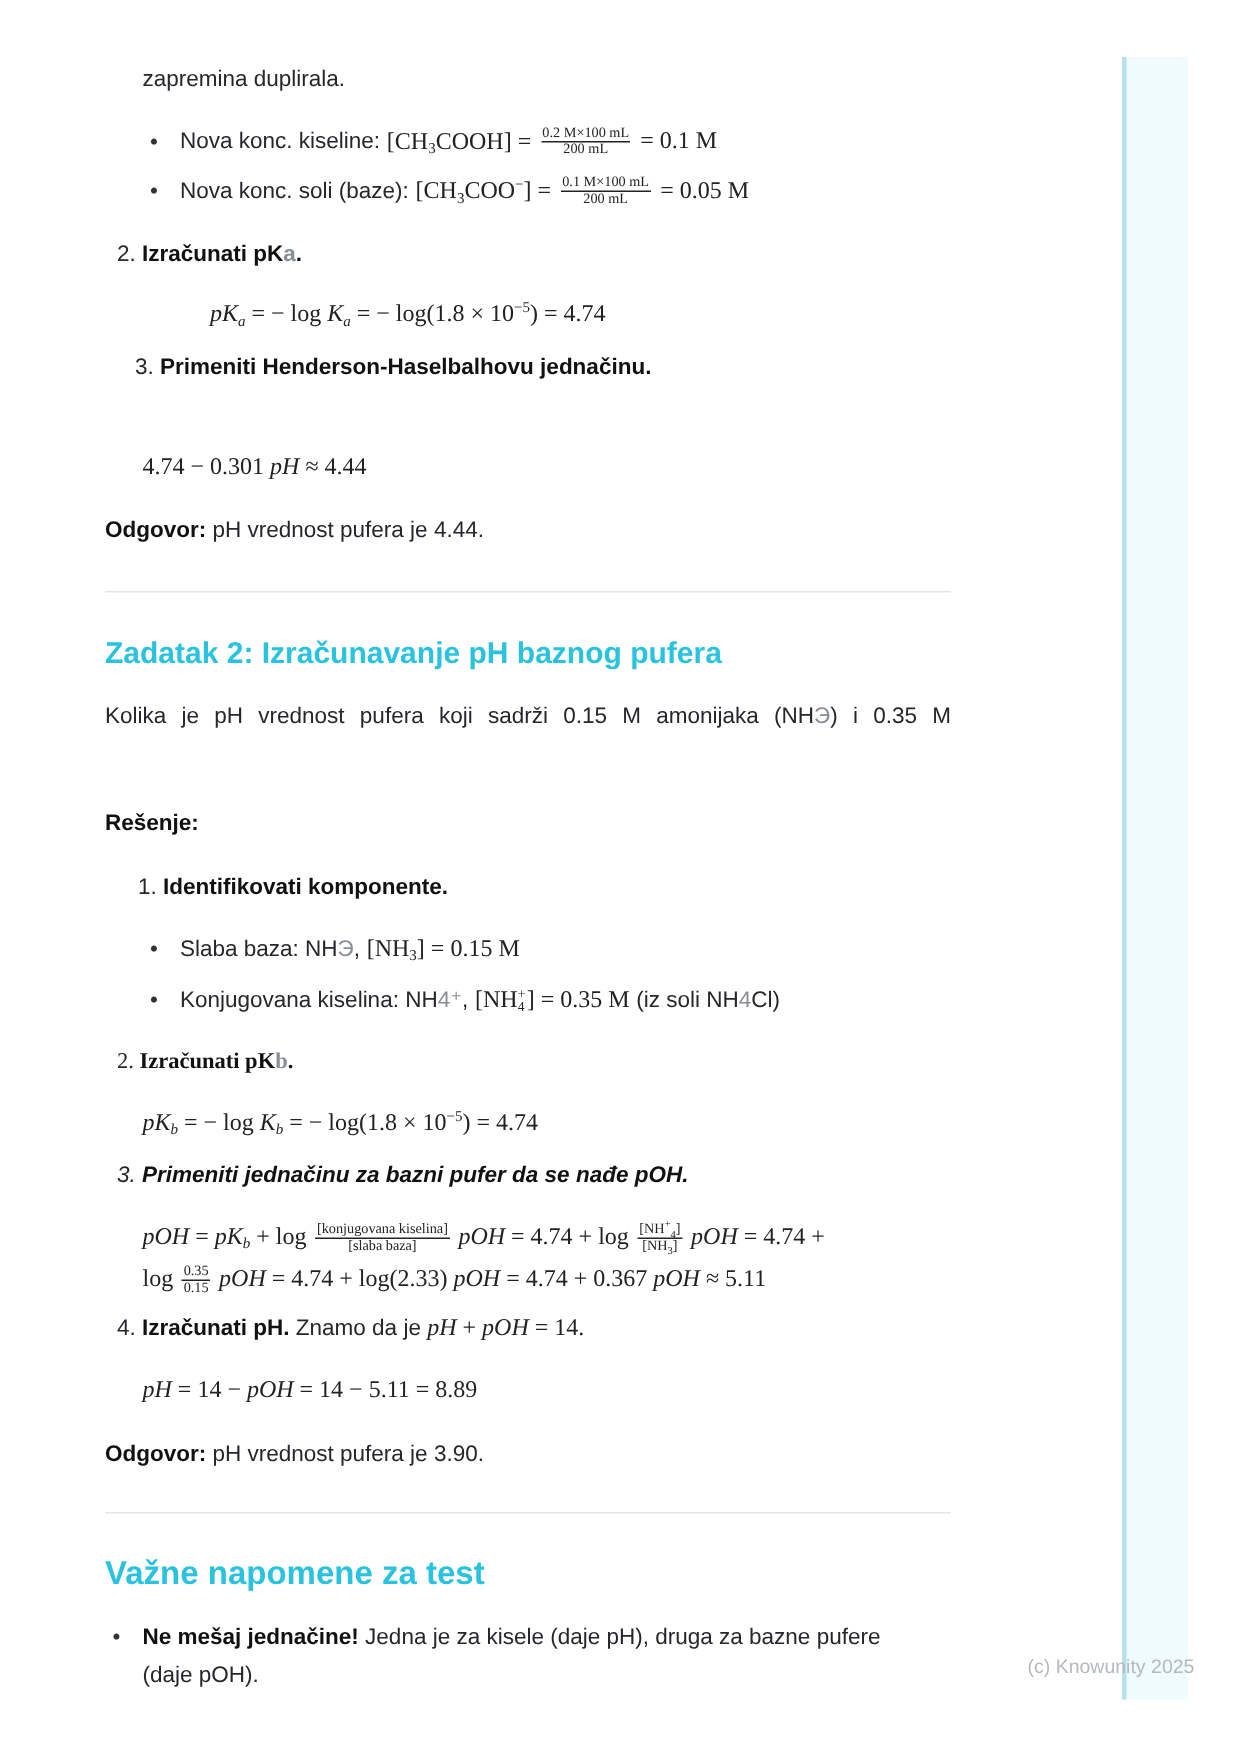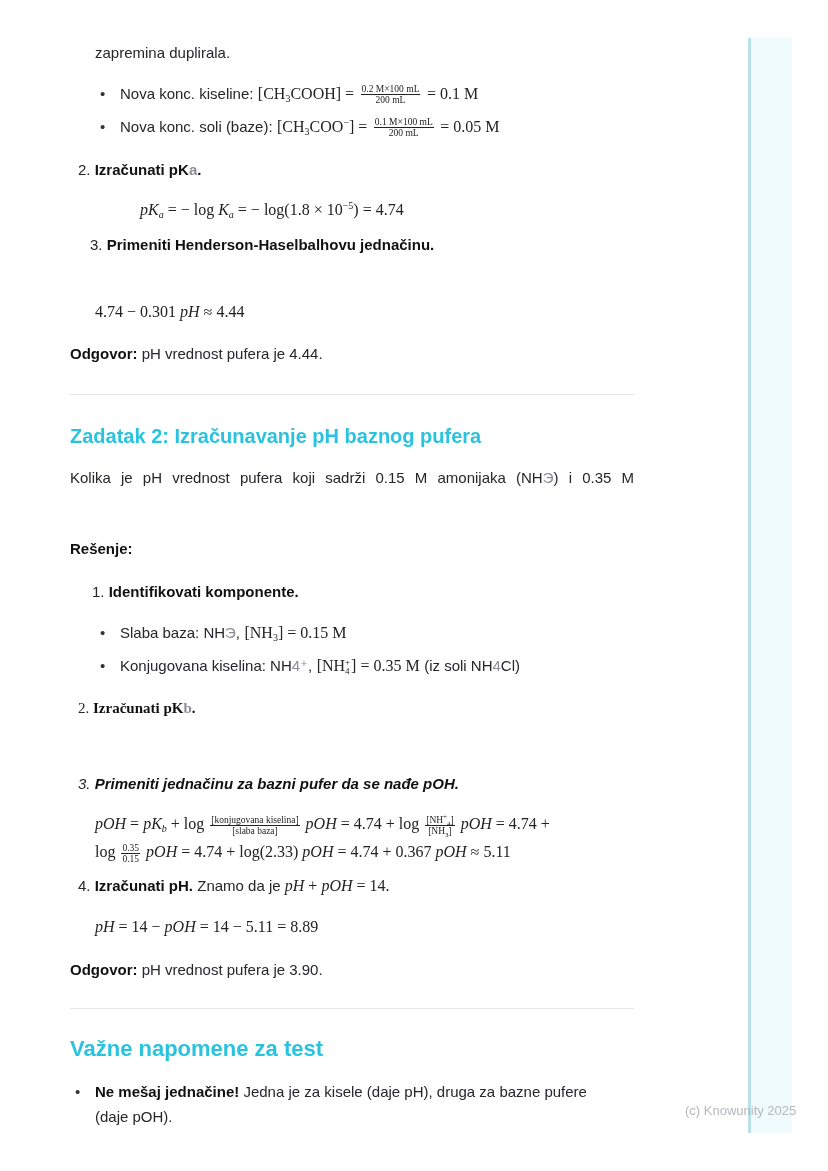--- a/index.html
+++ b/index.html
@@ -106,20 +106,23 @@
     <span class="bullet" style="position:relative;"></span>
     <span class="sans"><span>Konjugovana kiselina: NH</span><span class="glitch">4⁺</span><span>,</span></span>
     <span class="math">[NH<span class="ss"><span class="u">+</span><span class="l">4</span></span>] = 0.35 M</span>
     <span class="sans"><span>(iz soli NH</span><span class="glitch">4</span><span>Cl)</span></span>
   </div>
 
   <div class="abs sans" style="left:78px; top:700px;font-family:Liberation Serif, serif;">
     <span>2.</span>
     <b><span>Izračunati pK</span><span class="glitch">b</span><span>.</span></b>
   </div>
+  <div class="abs math" style="left:95px; top:740px;">
+    <i>pK<sub>b</sub></i> = − log <i>K<sub>b</sub></i> = − log(1.8 × 10<sup>−5</sup>) = 4.74
+  </div>
 
   <div class="abs sans" style="left:78px; top:775px;font-style:italic;">
     <span>3.</span>
     <b>Primeniti jednačinu za bazni pufer da se nađe pOH.</b>
   </div>
   <div class="abs math" style="left:95px; top:815px;">
     <i>pOH</i> = <i>pK<sub>b</sub></i> + log
     <span class="frac"><span class="n">[konjugovana kiselina]</span><span class="d">[slaba baza]</span></span>
     <i>pOH</i> = 4.74 + log
     <span class="frac"><span class="n">[NH<sup style="font-size:7px;vertical-align:4px;">+</sup><sub style="font-size:7px;">4</sub>]</span><span class="d">[NH<sub style="font-size:7px;">3</sub>]</span></span>

